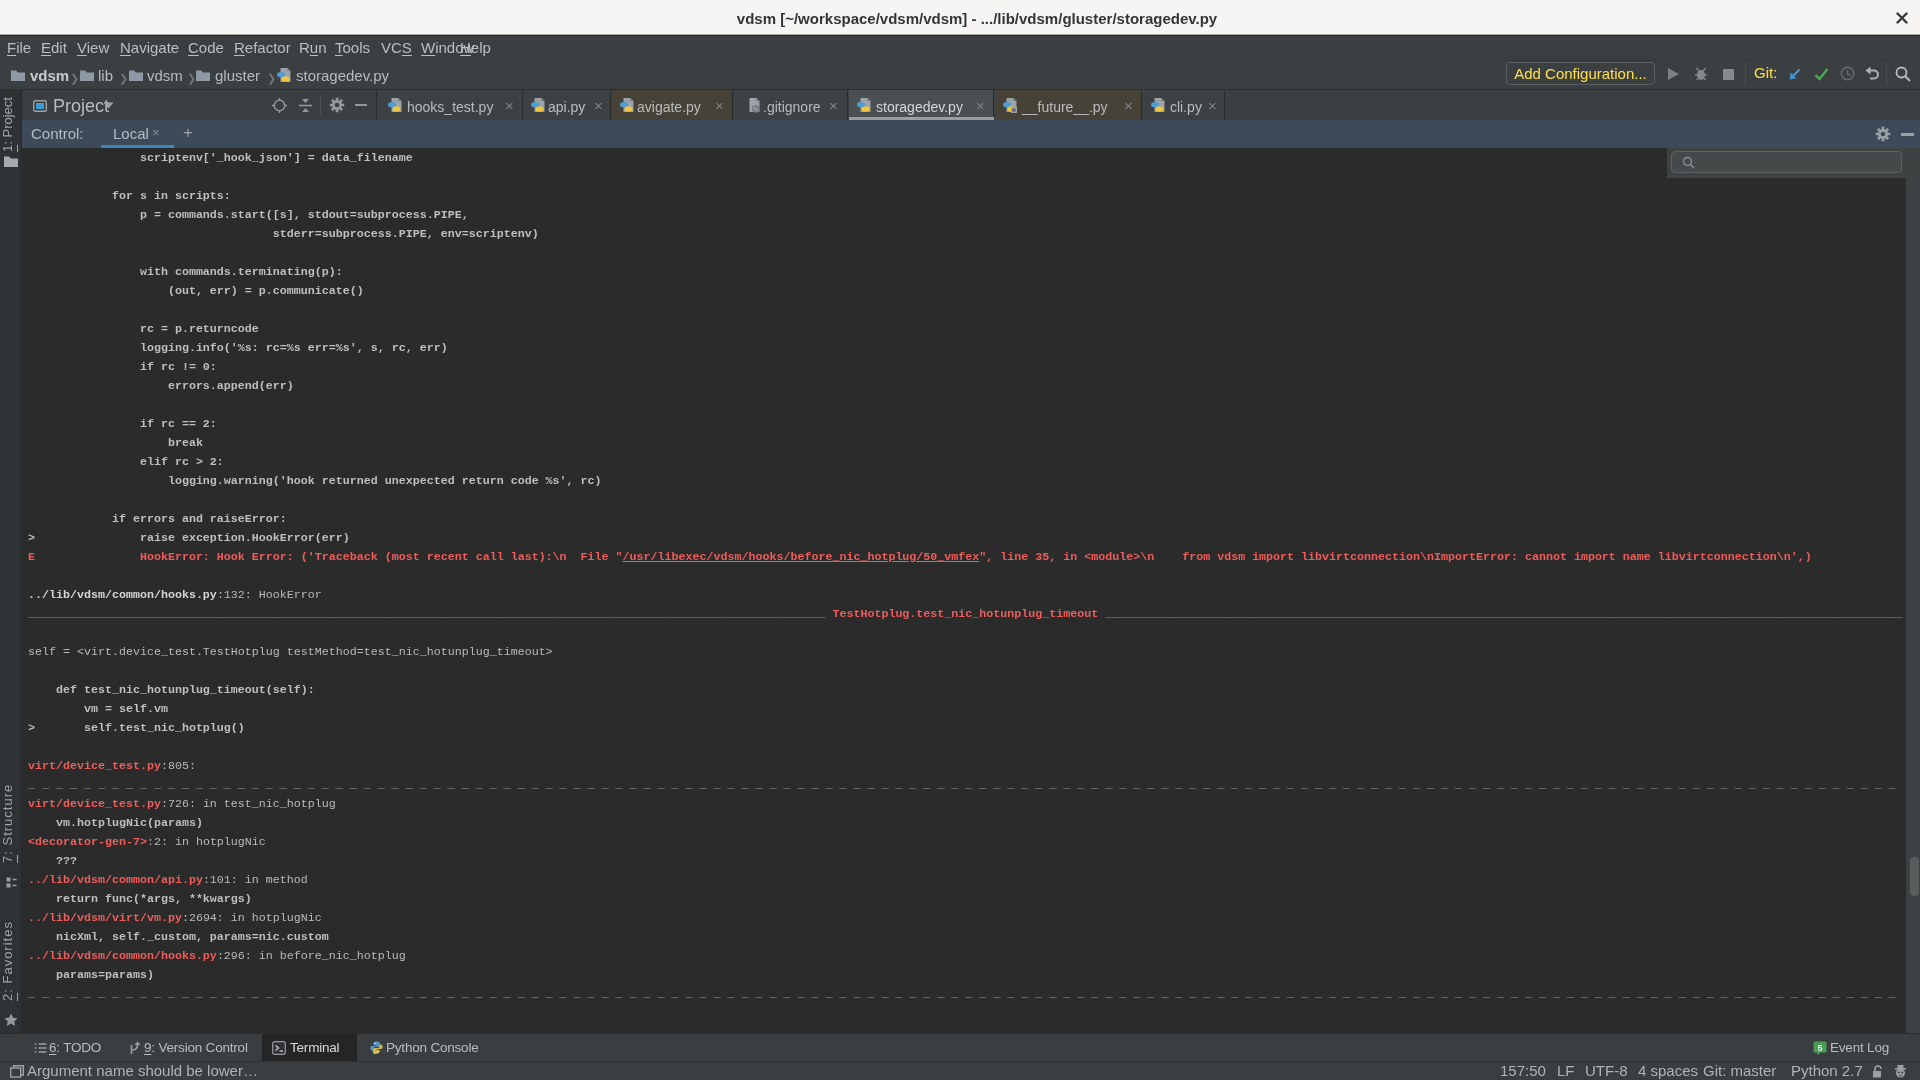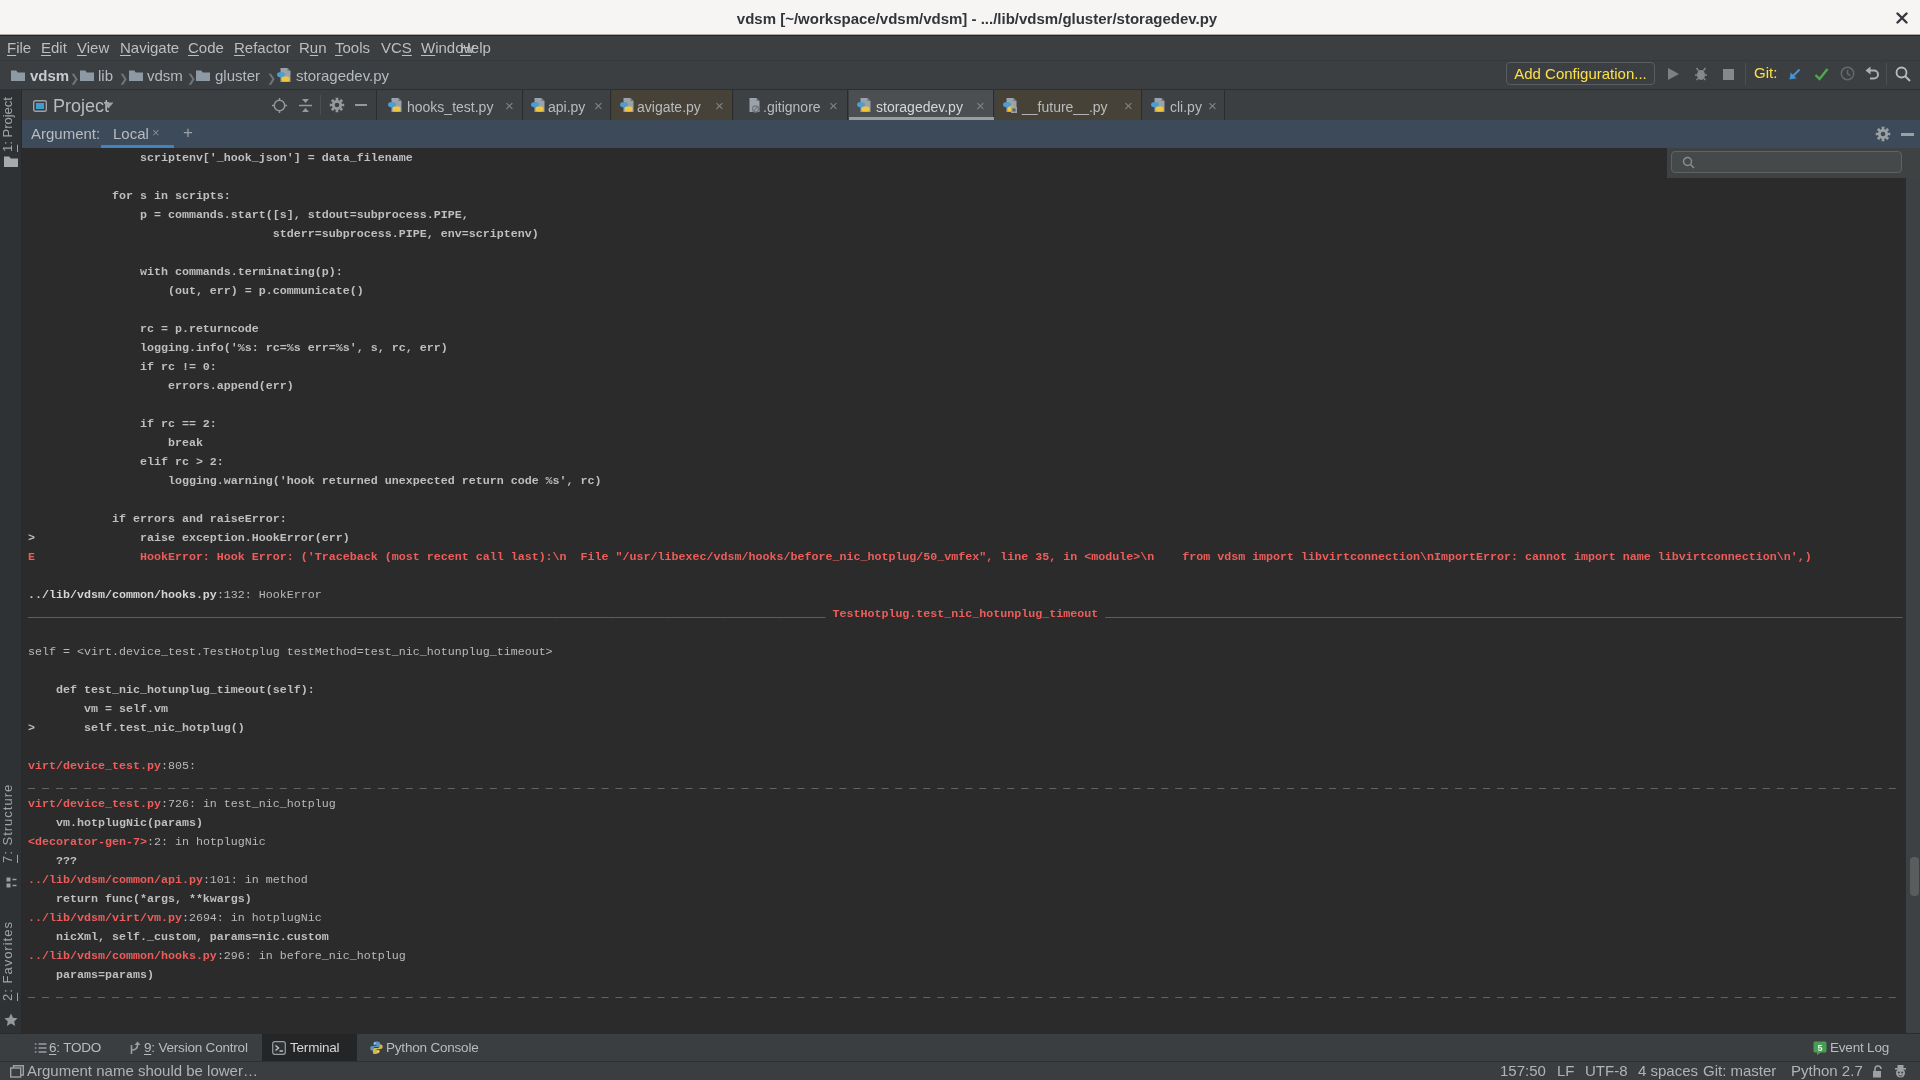--- a/index.html
+++ b/index.html
@@ -31,21 +31,21 @@
   
   #term { left:22px; top:148px; width:1898px; height:885px; background:#2b2b2b; }
   #term pre { position:absolute; left:6px; top:1px;
     font-family:"Liberation Mono", monospace; font-size:11.665px; line-height:19px;
     font-weight:700; color:#bdbfc1; white-space:pre; }
   #term .rb { color:#ee5d5a; }
   #term .rn { color:#ee5d5a; font-weight:700; }
   #term .nn { color:#b7b9bb; font-weight:400; }
   #term .dd { color:#8f9294; font-weight:400; }
   #term .wb { color:#d4d6d8; }
-  #term .lk { color:#ee5d5a; }
+  #term .lk { color:#ee5d5a; text-decoration:underline; }
   
   #searchpanel { left:1667px; top:148px; width:253px; height:30px; background:#3f4243; }
   #searchbox { left:4px; top:3px; width:231px; height:21.5px; background:#45494a;
     border:1px solid #5e6265; border-radius:4px; }
   
   #sbtrack { left:1906px; top:178px; width:14px; height:855px; background:#3e4143; }
   #sbthumb { left:4px; top:679px; width:9px; height:39px; background:#5a5d5e; border-radius:4px; }
   
   #btnrow { left:0; top:1033px; width:1920px; height:28px; background:#3b3e40;
     border-top:1px solid #292b2d; color:#b9bcbe;padding-left:44px; }
@@ -201,21 +201,21 @@
    <path d="M3.5 0 h7 l3 3 v11 h-10 z" fill="#9ba2a9"></path>
       <path d="M10.5 0 l3 3 h-3 z" fill="#6e757b"></path>
    <rect x="0" y="4.2" width="8" height="5" rx="2.4" fill="#4e9cd0"></rect>
    <rect x="4.6" y="8.6" width="8" height="5" rx="2.4" fill="#f0c63f"></rect>
  </svg>
  <span class="abs tlbl" style="left:1148px">cli.py</span>
  <span class="abs tx" style="left:1186px">×</span>
 </div>
 
 <div class="abs" id="termhead">
- <span class="abs" style="left:9px;top:5px;font-size:15px;color:#b6bcc0">Argument:</span>
+ <span class="abs" style="left:9px;top:5px;font-size:15px;color:#b6bcc0">Control:</span>
  <span class="abs" style="left:91px;top:5px;font-size:15px;color:#b6bcc0">Local</span>
  <span class="abs" style="left:130px;top:5px;font-size:13px;color:#8a8e91">×</span>
  <div class="abs" style="left:79px;top:25px;width:73px;height:3px;background:#4083c0"></div>
  <span class="abs" style="left:161px;top:3px;font-size:17px;color:#9ba0a4">+</span>
  <svg class="abs" style="left:1853px;top:6px" width="16" height="16">
    <path d="M15.22 6.39 L15.22 9.61 L13.08 9.10 L12.37 10.82 L14.25 11.96 L11.96 14.25 L10.82 12.37 L9.10 13.08 L9.61 15.22 L6.39 15.22 L6.90 13.08 L5.18 12.37 L4.04 14.25 L1.75 11.96 L3.63 10.82 L2.92 9.10 L0.78 9.61 L0.78 6.39 L2.92 6.90 L3.63 5.18 L1.75 4.04 L4.04 1.75 L5.18 3.63 L6.90 2.92 L6.39 0.78 L9.61 0.78 L9.10 2.92 L10.82 3.63 L11.96 1.75 L14.25 4.04 L12.37 5.18 L13.08 6.90 Z" fill="#9ba0a4" fill-rule="evenodd"></path>
    <circle cx="8" cy="8" r="2.3" fill="#3d4a59"></circle>
  </svg>
  <div class="abs" style="left:1879px;top:13px;width:13px;height:2.5px;background:#9ba0a4"></div>
 </div>

